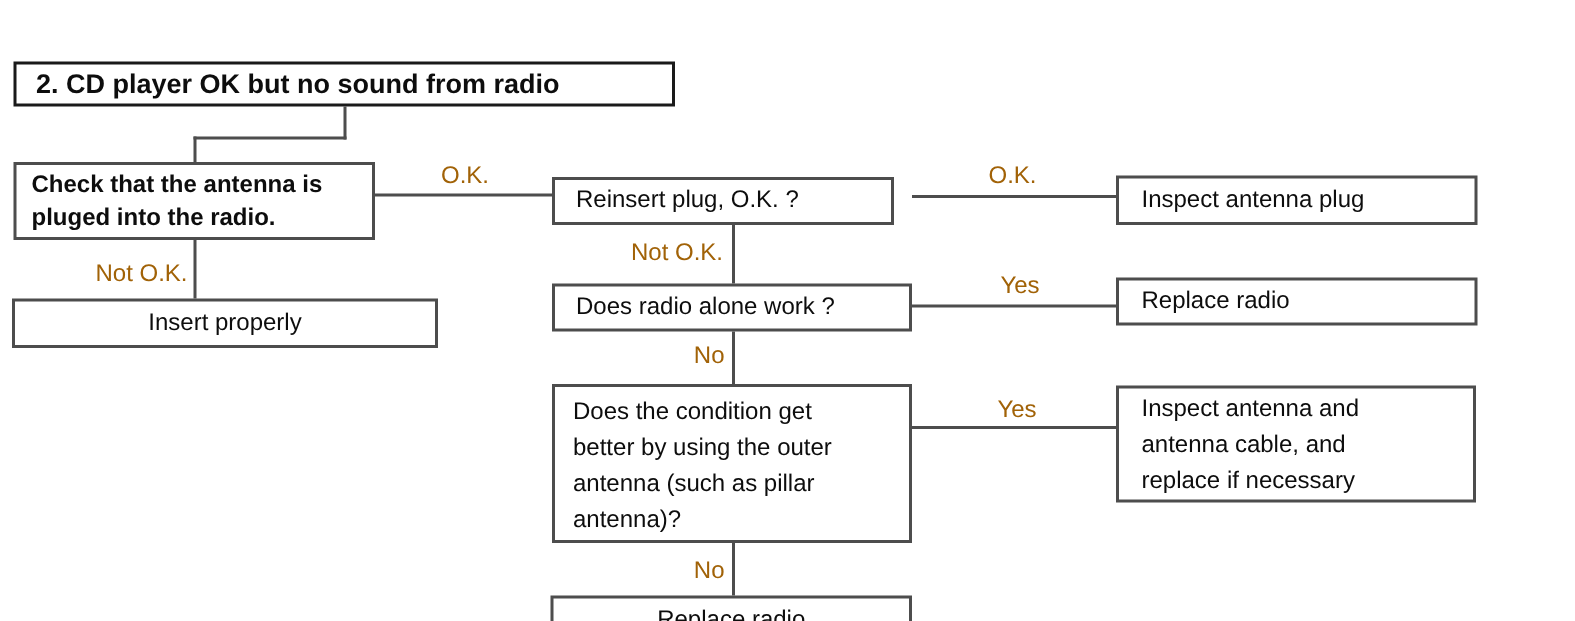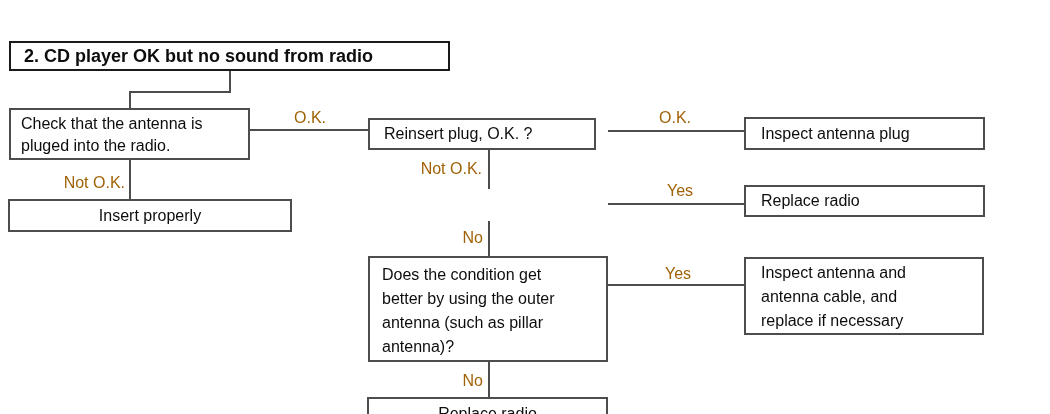--- a/index.html
+++ b/index.html
@@ -36,21 +36,21 @@
     justify-content: center;
     text-align: center;
   }
   .b-title {
     left: 9px; top: 14px; width: 441px; height: 30px;
     border-color: #1a1a1a;
     font-weight: bold;
     font-size: 18px;
     padding-left: 13px;
   }
-  .b-check    { left: 9px;   top: 81px;  width: 241px; height: 52px; padding: 3px 10px; }
+  .b-check    { left: 9px;   top: 81px;  width: 241px; height: 52px; padding: 3px 10px; font-weight: bold; }
   .b-insert   { left: 8px;   top: 172px; width: 284px; height: 33px; }
   .b-reinsert { left: 368px; top: 91px;  width: 228px; height: 32px; padding-left: 14px; }
   .b-alone    { left: 368px; top: 162px; width: 240px; height: 32px; padding-left: 14px; }
   .b-cond     { left: 368px; top: 229px; width: 240px; height: 106px; padding: 5px 8px 0 12px; line-height: 24px; }
   .b-replace2 { left: 367px; top: 370px; width: 241px; height: 33px; }
   .b-plug     { left: 744px; top: 90px;  width: 241px; height: 33px; padding-left: 15px; }
   .b-replace1 { left: 744px; top: 158px; width: 241px; height: 32px; padding-left: 15px; }
   .b-cable    { left: 744px; top: 230px; width: 240px; height: 78px; padding: 2px 6px 0 15px; line-height: 24px; }
 
   .line {
@@ -94,20 +94,21 @@
 
   <div class="box b-title">2. CD player OK but no sound from radio</div>
 
   <div class="box b-check multiline">Check that the antenna is
 pluged into the radio.</div>
 
   <div class="box b-insert centered">Insert properly</div>
 
   <div class="box b-reinsert">Reinsert plug, O.K. ?</div>
 
+  <div class="box b-alone">Does radio alone work ?</div>
 
   <div class="box b-cond multiline">Does the condition get
 better by using the outer
 antenna (such as pillar
 antenna)?</div>
 
   <div class="box b-replace2 centered">Replace radio</div>
 
   <div class="box b-plug">Inspect antenna plug</div>
 

